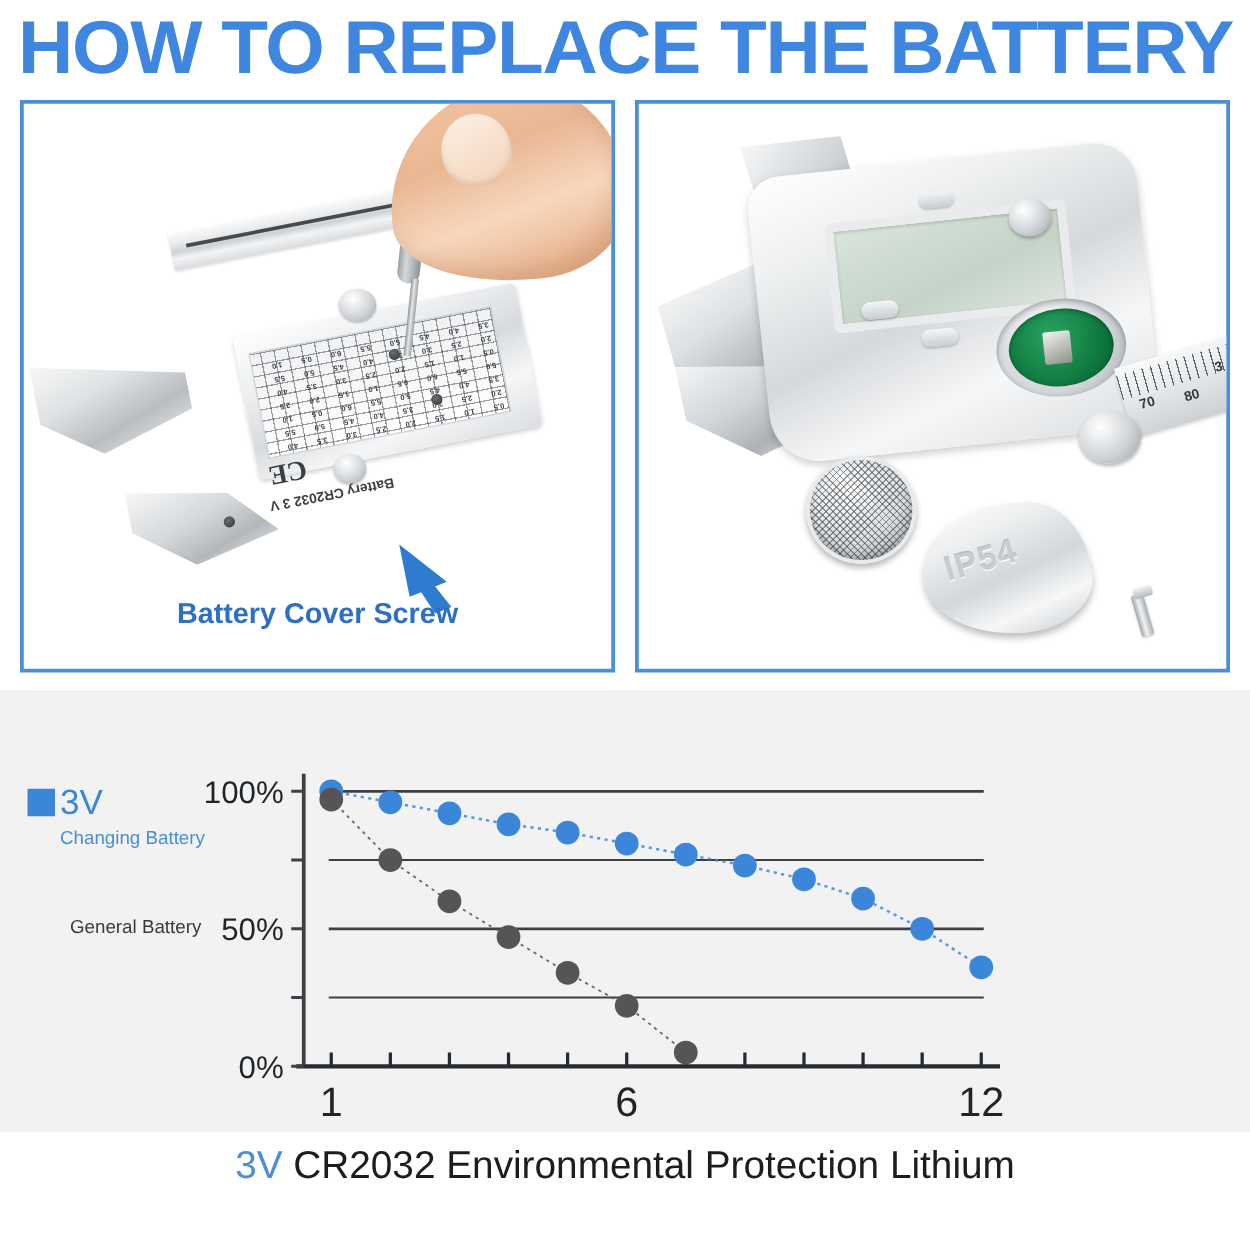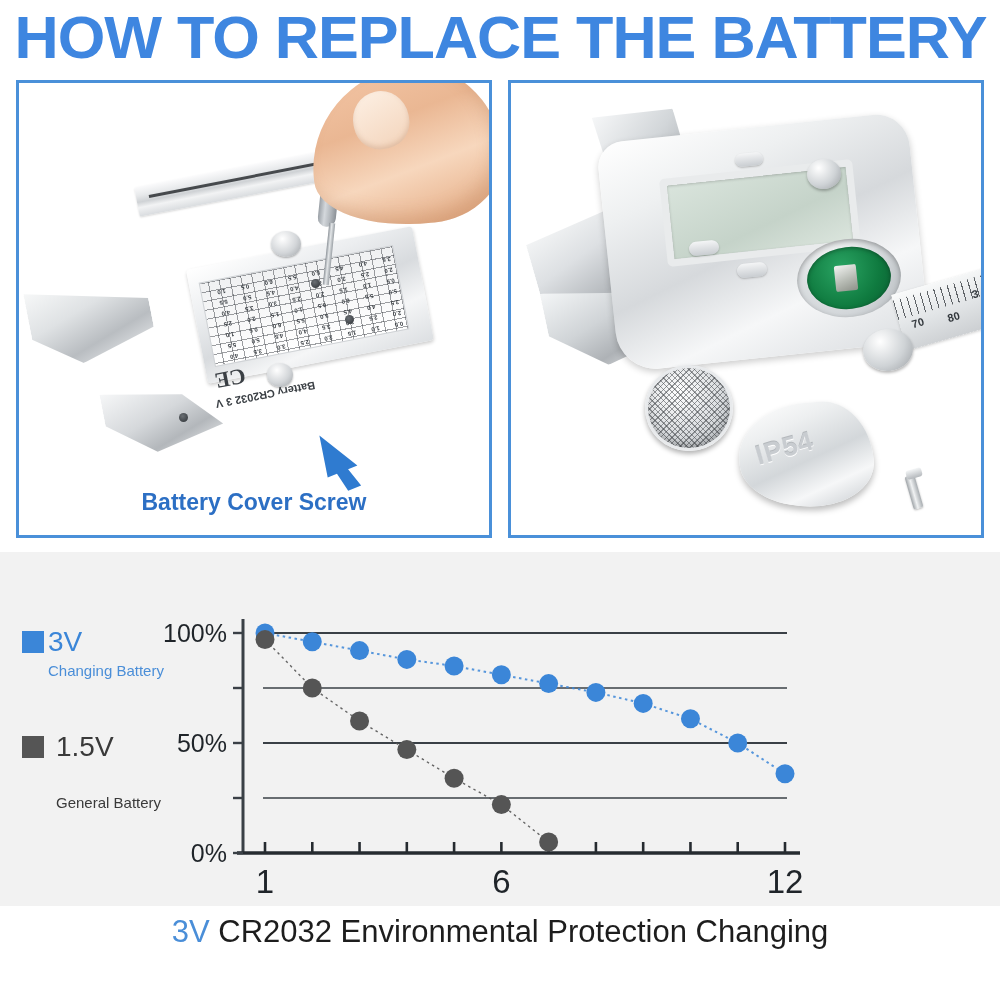--- a/index.html
+++ b/index.html
@@ -130,21 +130,21 @@
   .lp-nail{
     position:absolute;left:334px;top:8px;width:56px;height:58px;
     background:linear-gradient(160deg,#fdf0e4,#f3d4bb);
     border-radius:50% 50% 46% 46%;
     transform:rotate(-12deg);
     box-shadow:inset 0 -3px 5px rgba(190,140,110,.35);
   }
 
   .arrow-svg{position:absolute;left:300px;top:330px;}
   .lp-caption{
-    position:absolute;left:0;top:406px;width:470px;text-align:center;
+    position:absolute;left:0;top:394px;width:470px;text-align:center;
     color:#2c6fc4;font-size:23px;font-weight:bold;
   }
 
   
   .rp-jaw-up{
     position:absolute;left:22px;top:120px;width:150px;height:112px;
     transform:rotate(-16deg);
     background:linear-gradient(160deg,#fbfcfc 0%,#dde0e3 38%,#b6babe 66%,#edeff0 100%);
     clip-path:polygon(0% 18%,100% 0%,100% 54%,46% 100%,0% 70%);
     box-shadow:0 2px 4px rgba(0,0,0,.18);
@@ -445,24 +445,20 @@
   <div class="legend">
     <div class="legend-row">
       <div class="legend-top">
         <span class="legend-swatch" style="background:#3b86d8;"></span>
         <span class="legend-main blue">3V</span>
       </div>
       <div class="legend-sub blue">Changing Battery</div>
     </div>
 
     <div class="legend-row">
-      <div class="legend-top">
-        <span class="legend-swatch" style="background:#555555;"></span>
-        <span class="legend-main gray">1.5V</span>
-      </div>
       <div class="legend-sub gray">General Battery</div>
     </div>
   </div>
 
   <div class="plot-wrap">
     <svg id="chart-svg" width="1000" height="354">
         <line x1="263" y1="246" x2="787" y2="246" stroke="#3a4046" stroke-width="1.6"></line>
         <line x1="263" y1="191" x2="787" y2="191" stroke="#3a4046" stroke-width="2.2"></line>
         <line x1="263" y1="136" x2="787" y2="136" stroke="#3a4046" stroke-width="1.6"></line>
         <line x1="263" y1="81" x2="787" y2="81" stroke="#3a4046" stroke-width="2.2"></line>
@@ -511,15 +507,15 @@
         <circle cx="406.8181818181818" cy="197.60000000000002" r="9.5" fill="#555555"></circle>
         <circle cx="454.0909090909091" cy="226.2" r="9.5" fill="#555555"></circle>
         <circle cx="501.3636363636364" cy="252.6" r="9.5" fill="#555555"></circle>
         <circle cx="548.6363636363636" cy="290" r="9.5" fill="#555555"></circle>
       </svg>
   </div>
 </div>
 
 <div class="caption">
   <div class="caption-line" style="margin-top:8px;">
-    <span class="cap-hl">3V</span><span> CR2032 Environmental Protection Changing</span>
+    <span class="cap-hl">3V</span><span> CR2032 Environmental Protection Lithium</span>
   </div>
 </div>
 
 </body></html>

